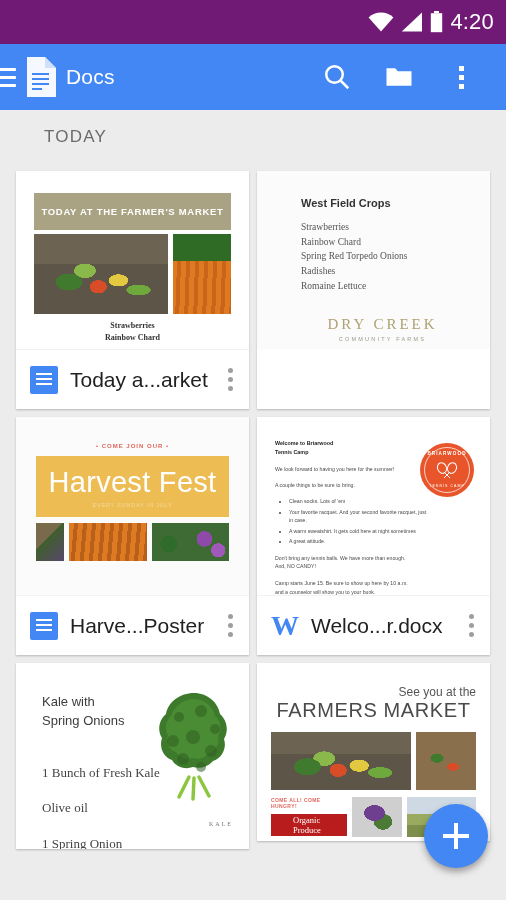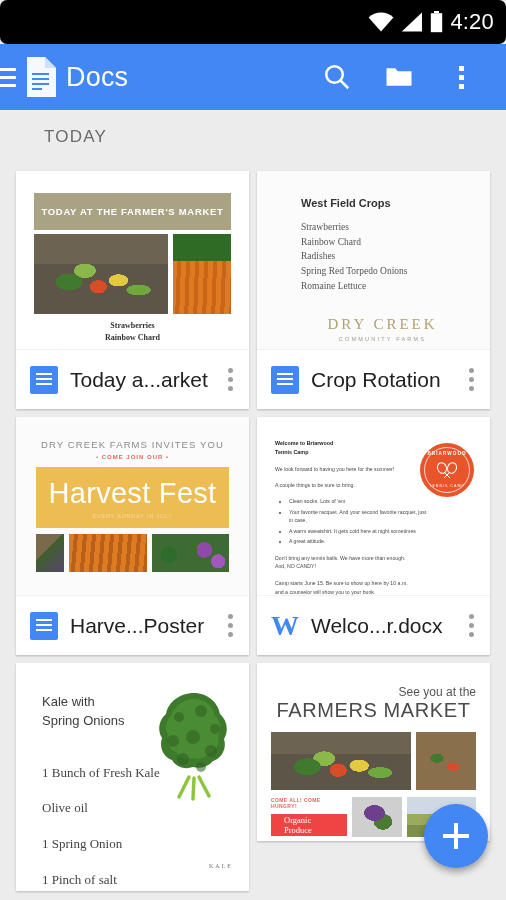--- a/index.html
+++ b/index.html
@@ -5,40 +5,40 @@
   * { margin:0; padding:0; box-sizing:border-box; }
   html,body { width:506px; height:900px; overflow:hidden; }
   body {
     font-family:"Liberation Sans", sans-serif;
     background:#ececec;
     -webkit-font-smoothing:antialiased;
   }
 
   
   #status-bar {
-    height:44px; background:#000000; color:#fff;
+    height:44px; background:#701a75; color:#fff;
     display:flex; align-items:center; justify-content:flex-end;
-    padding-right:12px; gap:7px;border-radius:7px;
+    padding-right:12px; gap:7px;
   }
   #status-bar .clock { font-size:22px; letter-spacing:.2px; }
   .svgic { display:block; }
 
   
   #app-bar {
     height:66px; background:#4387f4; display:flex; align-items:center;
     padding:0 14px 0 0; position:relative;
   }
   #hamburger {
     width:26px; margin-left:-10px; display:flex; flex-direction:column;
     gap:5px; flex:0 0 auto;
   }
   #hamburger span { display:block; height:3px; background:#fff; border-radius:1px; }
   #brand { display:flex; align-items:center; gap:10px; margin-left:8px; }
   #docs-logo { width:32px; height:40px; position:relative; }
-  #app-title { color:#fff; font-size:27px; font-weight:400; letter-spacing:.2px; }
+  #app-title { color:#fff; font-size:21px; font-weight:400; letter-spacing:.2px; }
   #bar-actions { margin-left:auto; display:flex; align-items:center; gap:0; }
   .bar-btn {
     width:62px; height:66px; display:flex; align-items:center; justify-content:center;
     cursor:pointer;
   }
   #kebab-dots { display:flex; flex-direction:column; gap:4px; }
   #kebab-dots i { width:5px; height:5px; background:#fff; display:block; }
 
   
   #content { height:790px; overflow:hidden; position:relative; }
@@ -158,22 +158,22 @@
   .t5 .sig { position:absolute; right:16px; bottom:22px; font-size:6px;
     color:#777; letter-spacing:2px; font-family:"Liberation Serif", serif; }
 
   
   .t6 { padding:22px 14px 0 14px; background:#fff; }
   .t6 .s1 { text-align:right; font-size:12px; color:#555; }
   .t6 .s2 { text-align:center; font-size:20px; color:#4a4a4a; letter-spacing:.6px; margin-top:0; }
   .t6 .big-photo { height:58px; margin-top:10px; display:flex; gap:5px; }
   .t6 .small-strip { display:flex; gap:5px; margin-top:7px; height:40px; }
   .t6 .tagline { font-size:5px; color:#e0685e; font-weight:700; letter-spacing:.4px; }
-  .t6 .chip { background:#ef4444; color:#fff; font-family:"Liberation Serif", serif;
-    font-size:8.5px; padding:1px 13px; margin-top:5px; display:inline-block; }
+  .t6 .chip { background:#b91c1c; color:#fff; font-family:"Liberation Serif", serif;
+    font-size:8.5px; padding:1px 22px; margin-top:5px; display:inline-block; }
   .leftcol { width:76px; }
   .ph-herbs { flex:1; background:
       radial-gradient(ellipse 16px 12px at 45% 40%, #6d3f8e 0 65%, transparent 66%),
       radial-gradient(ellipse 14px 12px at 62% 62%, #4a7a33 0 65%, transparent 66%),
       #cfcfcf; }
   .ph-field { flex:1.4; background:linear-gradient(#cfd9e3 0 42%, #9aab5f 42% 70%, #7d8f4a 70% 100%); }
   .ph-crate { width:60px; background:
       radial-gradient(ellipse 10px 7px at 35% 45%, #3f7a2e 0 65%, transparent 66%),
       radial-gradient(ellipse 9px 6px at 62% 60%, #d94c28 0 65%, transparent 66%),
       #8a6f4c; }
@@ -273,43 +273,33 @@
           </div>
       </div>
     </div>
 
     <div class="card">
       <div class="thumb t2">
         <h4>West Field Crops</h4>
         <ul>
           <li>Strawberries</li>
           <li>Rainbow Chard</li>
+          <li>Spring Red Torpedo Onions</li>
           <li>Radishes</li>
-          <li>Spring Red Torpedo Onions</li>
           <li>Romaine Lettuce</li>
         </ul>
         <div class="logo">
           <div class="lw">DRY CREEK</div>
           <div class="ls">COMMUNITY FARMS</div>
         </div>
       </div>
-      <div class="card-footer">
-        <div class="ftype gdoc"></div>
-        <div class="fname">Crop Rotation</div>
-        <div class="kebab">
-            <i></i>
-            <i></i>
-            <i></i>
-          </div>
-      </div>
     </div>
 
     <div class="card">
       <div class="thumb t3">
-        <div class="l1">DRY CREEK FARMS INVITES YOU</div>
         <div class="l2">• COME JOIN OUR •</div>
         <div class="hero">
           <div class="big">Harvest Fest</div>
           <div class="sml">EVERY SUNDAY IN JULY</div>
         </div>
         <div class="row">
           <div class="p-kale"></div>
           <div class="p-carrot"></div>
           <div class="p-cabbage"></div>
         </div>
@@ -355,21 +345,21 @@
         <div class="ftype word">W</div>
         <div class="fname">Welco...r.docx</div>
         <div class="kebab">
             <i></i>
             <i></i>
             <i></i>
           </div>
       </div>
     </div>
 
-    <div class="card" style="height:228px">
+    <div class="card" style="height:186px">
       <div class="thumb t5">
         <h4>
           <span>Kale with</span><br>
           <span>Spring Onions</span>
         </h4>
         <ul>
           <li>1 Bunch of Fresh Kale</li>
           <li>Olive oil</li>
           <li>1 Spring Onion</li>
           <li>1 Pinch of salt</li>

